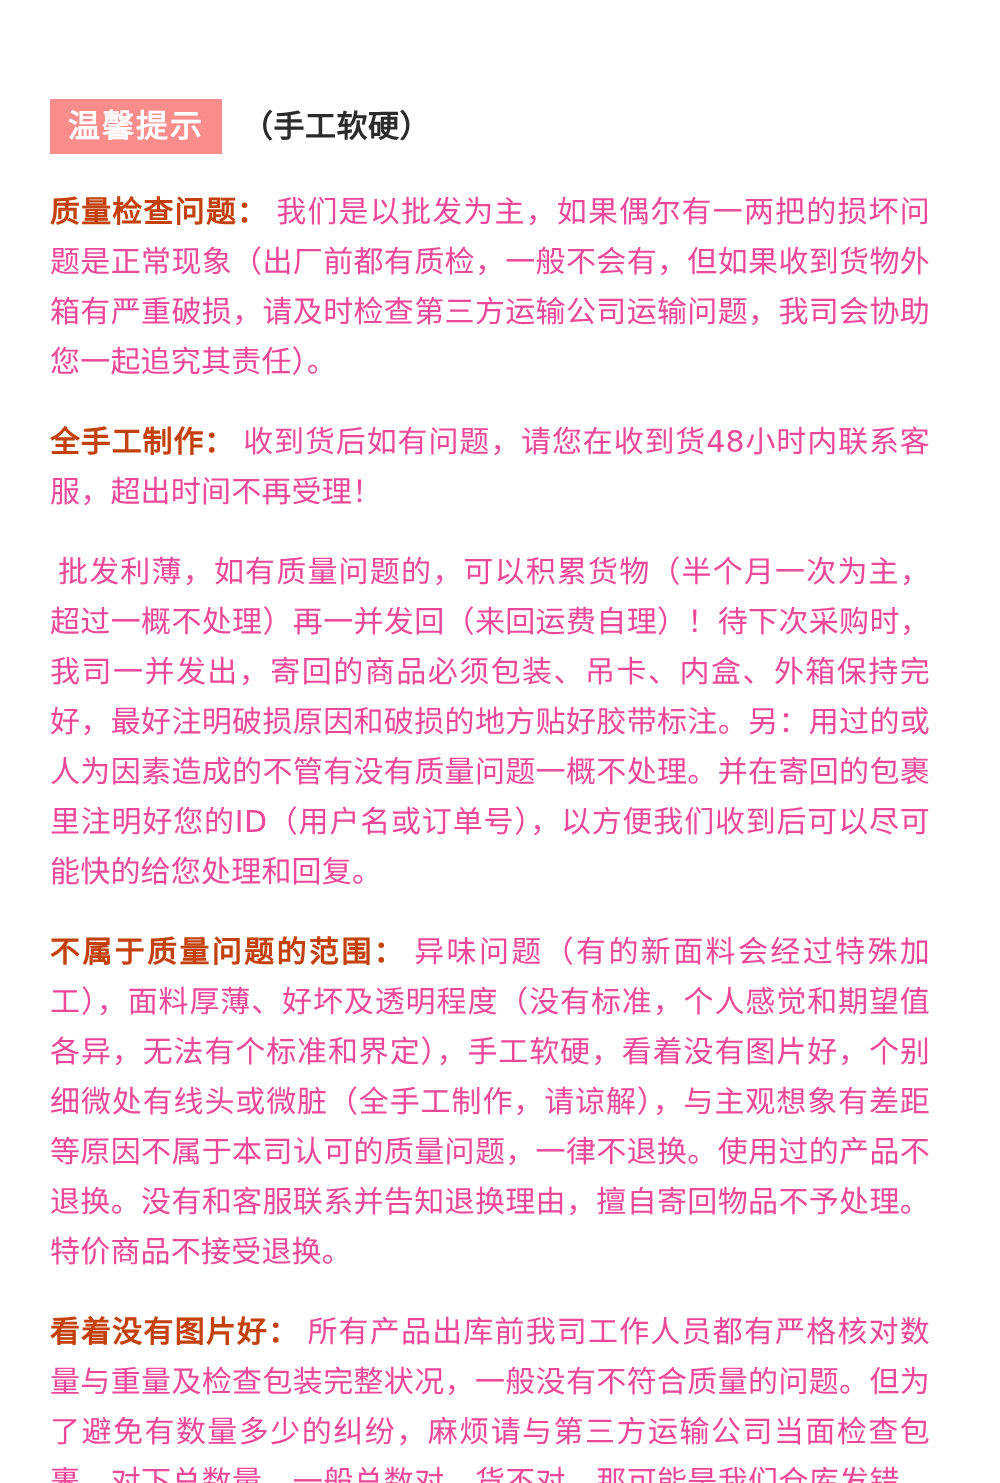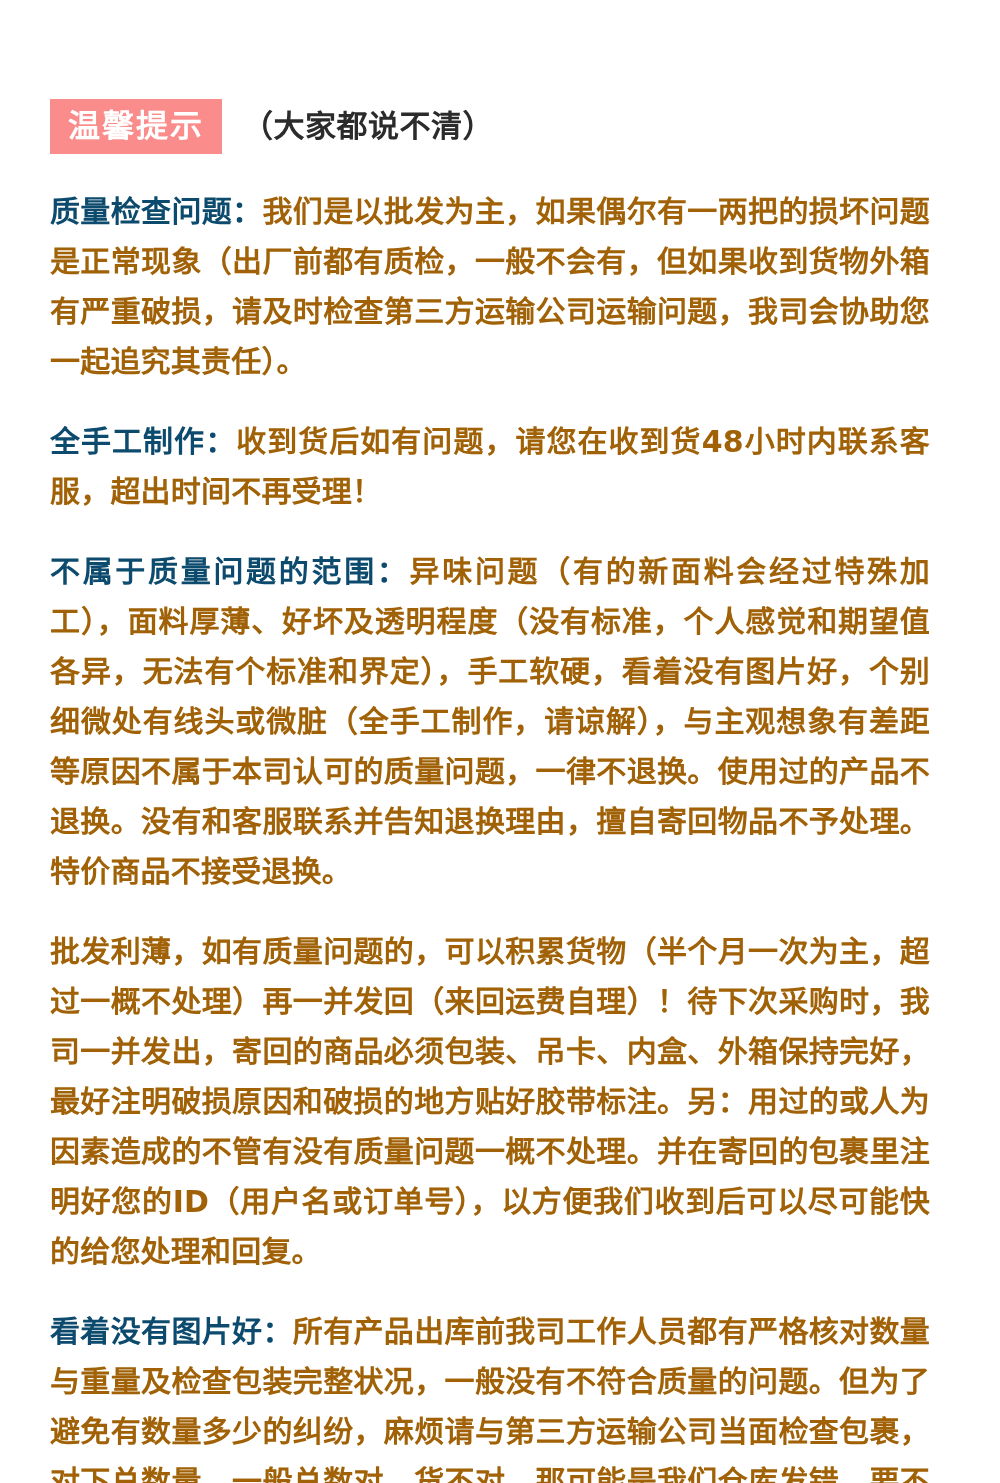--- a/index.html
+++ b/index.html
@@ -67,54 +67,55 @@
     font-weight: 700;
     letter-spacing: 0.2px;
     text-align: justify;
     text-justify: inter-character;
     word-break: break-all;
   }
   .section:last-child {
     margin-bottom: 0;
   }
   .section-label {
-    color: #0c4a6e;
+    color: #c2410c;
     font-weight: 700;
   }
   .section-text {
-    color: #a16207;
-    font-weight: 700;
+    color: #ec4899;
+    font-weight: 400;
+    margin-left: 8px;
   }
 </style>
 </head>
 <body>
 
 <div id="notice-page">
 
   <div class="notice-header">
     <span class="badge">温馨提示</span>
-    <span class="header-note">（大家都说不清）</span>
+    <span class="header-note">（手工软硬）</span>
   </div>
 
   <div class="notice-body">
 
     <p class="section">
       <span class="section-label">质量检查问题：</span><span class="section-text">我们是以批发为主，如果偶尔有一两把的损坏问题是正常现象（出厂前都有质检，一般不会有，但如果收到货物外箱有严重破损，请及时检查第三方运输公司运输问题，我司会协助您一起追究其责任）。</span>
     </p>
 
     <p class="section">
       <span class="section-label">全手工制作：</span><span class="section-text">收到货后如有问题，请您在收到货48小时内联系客服，超出时间不再受理！</span>
     </p>
 
     <p class="section">
-      <span class="section-label">不属于质量问题的范围：</span><span class="section-text">异味问题（有的新面料会经过特殊加工），面料厚薄、好坏及透明程度（没有标准，个人感觉和期望值各异，无法有个标准和界定），手工软硬，看着没有图片好，个别细微处有线头或微脏（全手工制作，请谅解），与主观想象有差距等原因不属于本司认可的质量问题，一律不退换。使用过的产品不退换。没有和客服联系并告知退换理由，擅自寄回物品不予处理。特价商品不接受退换。</span>
+      <span class="section-label"></span><span class="section-text">批发利薄，如有质量问题的，可以积累货物（半个月一次为主，超过一概不处理）再一并发回（来回运费自理）！待下次采购时，我司一并发出，寄回的商品必须包装、吊卡、内盒、外箱保持完好，最好注明破损原因和破损的地方贴好胶带标注。另：用过的或人为因素造成的不管有没有质量问题一概不处理。并在寄回的包裹里注明好您的ID（用户名或订单号），以方便我们收到后可以尽可能快的给您处理和回复。</span>
     </p>
 
     <p class="section">
-      <span class="section-label"></span><span class="section-text">批发利薄，如有质量问题的，可以积累货物（半个月一次为主，超过一概不处理）再一并发回（来回运费自理）！待下次采购时，我司一并发出，寄回的商品必须包装、吊卡、内盒、外箱保持完好，最好注明破损原因和破损的地方贴好胶带标注。另：用过的或人为因素造成的不管有没有质量问题一概不处理。并在寄回的包裹里注明好您的ID（用户名或订单号），以方便我们收到后可以尽可能快的给您处理和回复。</span>
+      <span class="section-label">不属于质量问题的范围：</span><span class="section-text">异味问题（有的新面料会经过特殊加工），面料厚薄、好坏及透明程度（没有标准，个人感觉和期望值各异，无法有个标准和界定），手工软硬，看着没有图片好，个别细微处有线头或微脏（全手工制作，请谅解），与主观想象有差距等原因不属于本司认可的质量问题，一律不退换。使用过的产品不退换。没有和客服联系并告知退换理由，擅自寄回物品不予处理。特价商品不接受退换。</span>
     </p>
 
     <p class="section">
       <span class="section-label">看着没有图片好：</span><span class="section-text">所有产品出库前我司工作人员都有严格核对数量与重量及检查包装完整状况，一般没有不符合质量的问题。但为了避免有数量多少的纠纷，麻烦请与第三方运输公司当面检查包裹，对下总数量。一般总数对，货不对，那可能是我们仓库发错。要不就算出现问题，大家都说不清，为了友好购物，请注意这点。之前有发现部分快递公司和物流公司有发生偷商品的事件，特别提醒客户请一定在签收之前当着运输公司业务员的面清点数量（如数量比较多的客户可用称称一下重量和面单上的重无差别可放业务员走），如无问题再签收面单给业务员拿走。如发现有问题请先核对配货清单如无备注请当着业务员的面电话联系我司询问再处理是否签收。</span>
     </p>
 
   </div>
 </div>
 
 </body></html>

